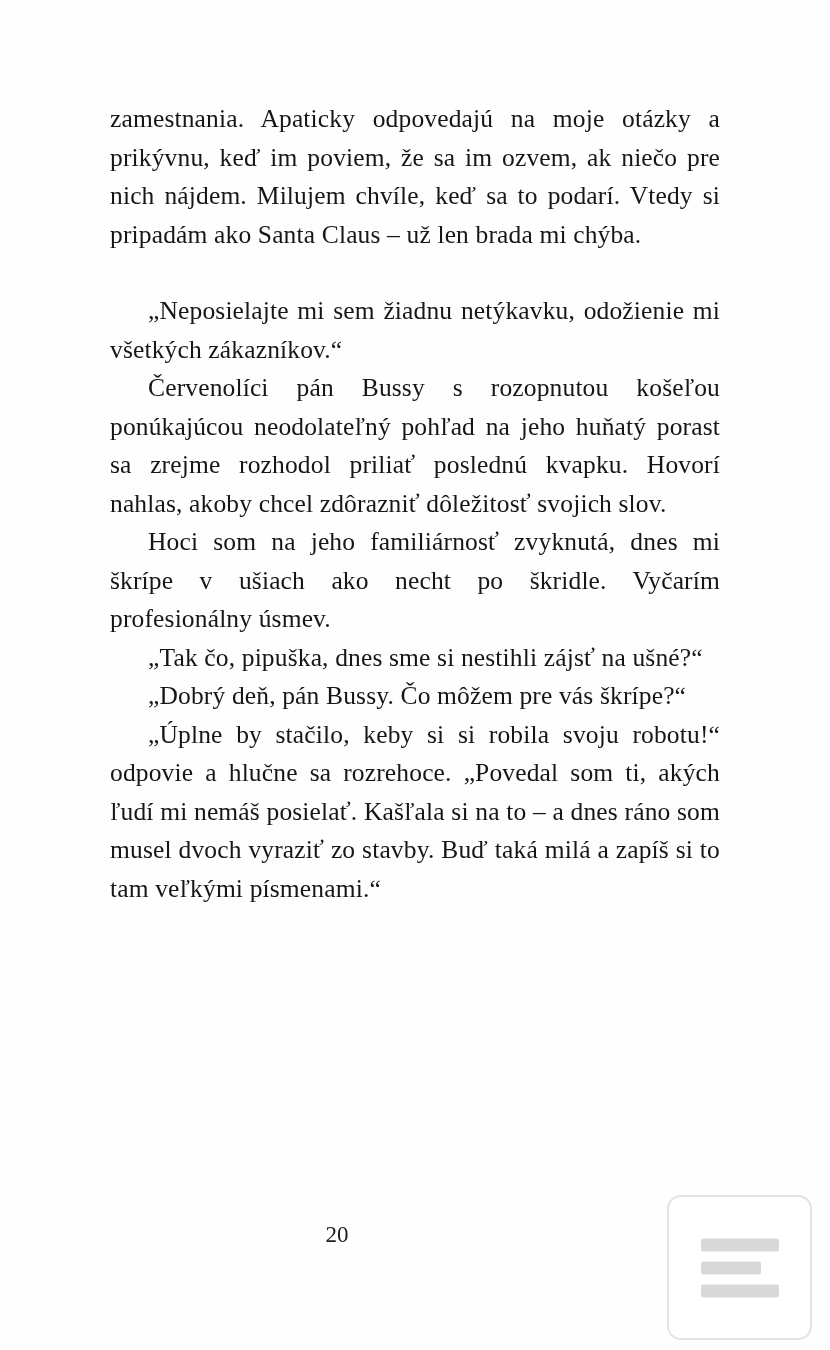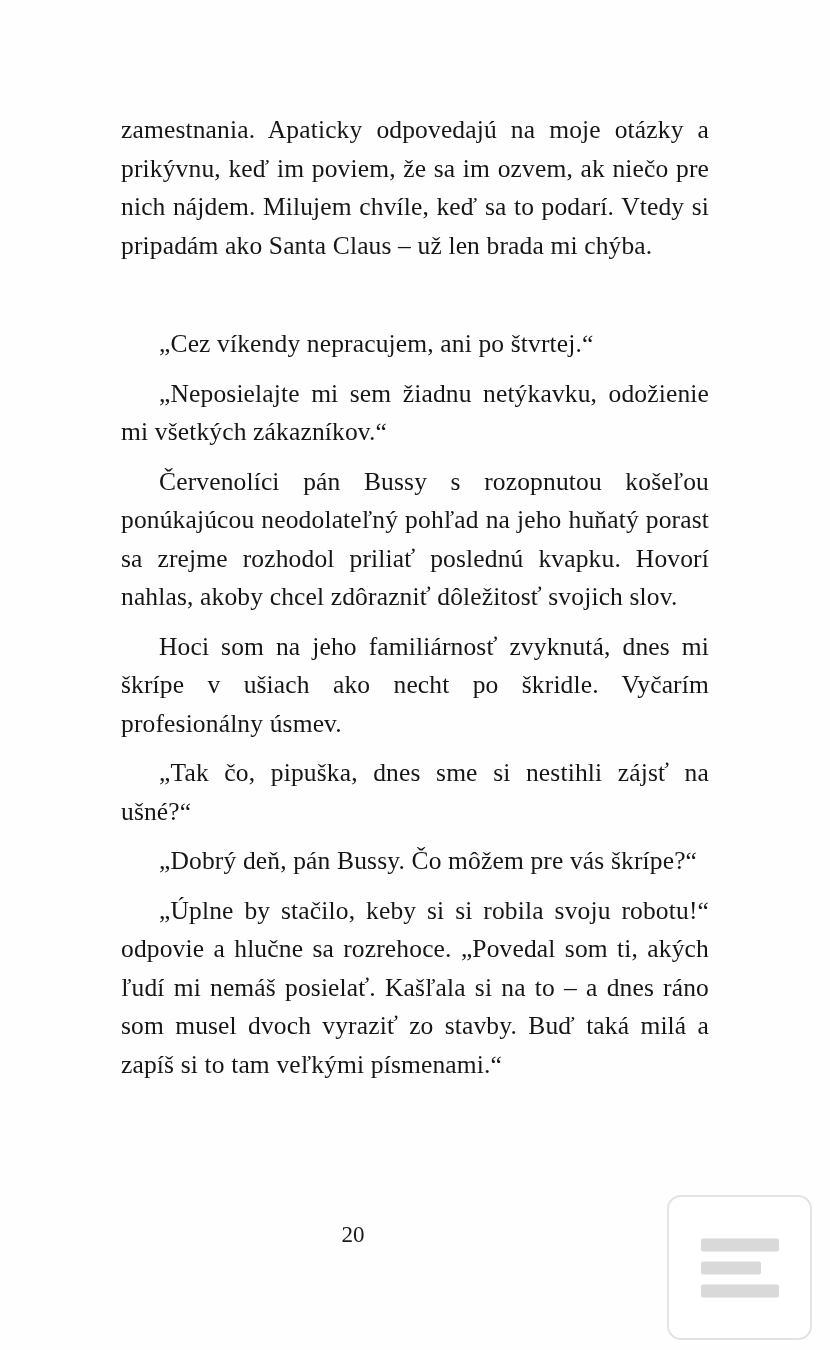--- a/index.html
+++ b/index.html
@@ -22,21 +22,21 @@
     height: 1350px;
     background: #fefefe;
   }
   .text-column {
     position: absolute;
     left: 110px;
     top: 100px;
     width: 610px;
   }
   p {
-    margin: 11px;
+    margin: 0;
     font-size: 25.5px;
     line-height: 38.5px;
     text-align: justify;
     text-justify: inter-word;
     letter-spacing: 0.15px;
     color: #161616;
   }
   p.indent {
     text-indent: 38px;
   }
@@ -45,21 +45,21 @@
   }
   p.italic {
     font-style: italic;
     text-indent: 38px;
   }
   .block-gap {
     height: 38px;
   }
   .page-number {
     position: absolute;
-    left: 16px;
+    left: 0;
     top: 1222px;
     width: 674px;
     text-align: center;
     font-size: 23px;
     color: #1a1a1a;
     font-family: "Liberation Serif", "DejaVu Serif", serif;
   }
   .corner-badge {
     position: absolute;
     right: 18px;
@@ -89,21 +89,20 @@
   .badge-lines .bar.b3 { width: 78px; margin-bottom: 0; }
 </style>
 </head>
 <body>
 
 <div class="page">
 
   <div class="text-column">
     <p class="noindent">zamestnania. Apaticky odpovedajú na moje otázky a prikývnu, keď im poviem, že sa im ozvem, ak niečo pre nich nájdem. Milujem chvíle, keď sa to podarí. Vtedy si pripadám ako Santa Claus – už len brada mi chýba.</p>
     <div class="block-gap"></div>
-    <p class="indent">„Cez víkendy nepracujem, ani po štvrtej.“</p>
     <p class="indent">„Neposielajte mi sem žiadnu netýkavku, odožienie mi všetkých zákazníkov.“</p>
     <p class="indent">Červenolíci pán Bussy s rozopnutou košeľou ponúkajúcou neodolateľný pohľad na jeho huňatý porast sa zrejme rozhodol priliať poslednú kvapku. Hovorí nahlas, akoby chcel zdôrazniť dôležitosť svojich slov.</p>
     <p class="indent">Hoci som na jeho familiárnosť zvyknutá, dnes mi škrípe v ušiach ako necht po škridle. Vyčarím profesionálny úsmev.</p>
     <p class="indent">„Tak čo, pipuška, dnes sme si nestihli zájsť na ušné?“</p>
     <p class="indent">„Dobrý deň, pán Bussy. Čo môžem pre vás škrípe?“</p>
     <p class="indent">„Úplne by stačilo, keby si si robila svoju robotu!“ odpovie a hlučne sa rozrehoce. „Povedal som ti, akých ľudí mi nemáš posielať. Kašľala si na to – a dnes ráno som musel dvoch vyraziť zo stavby. Buď taká milá a zapíš si to tam veľkými písmenami.“</p>
   </div>
 
   <div class="page-number">20</div>
 

